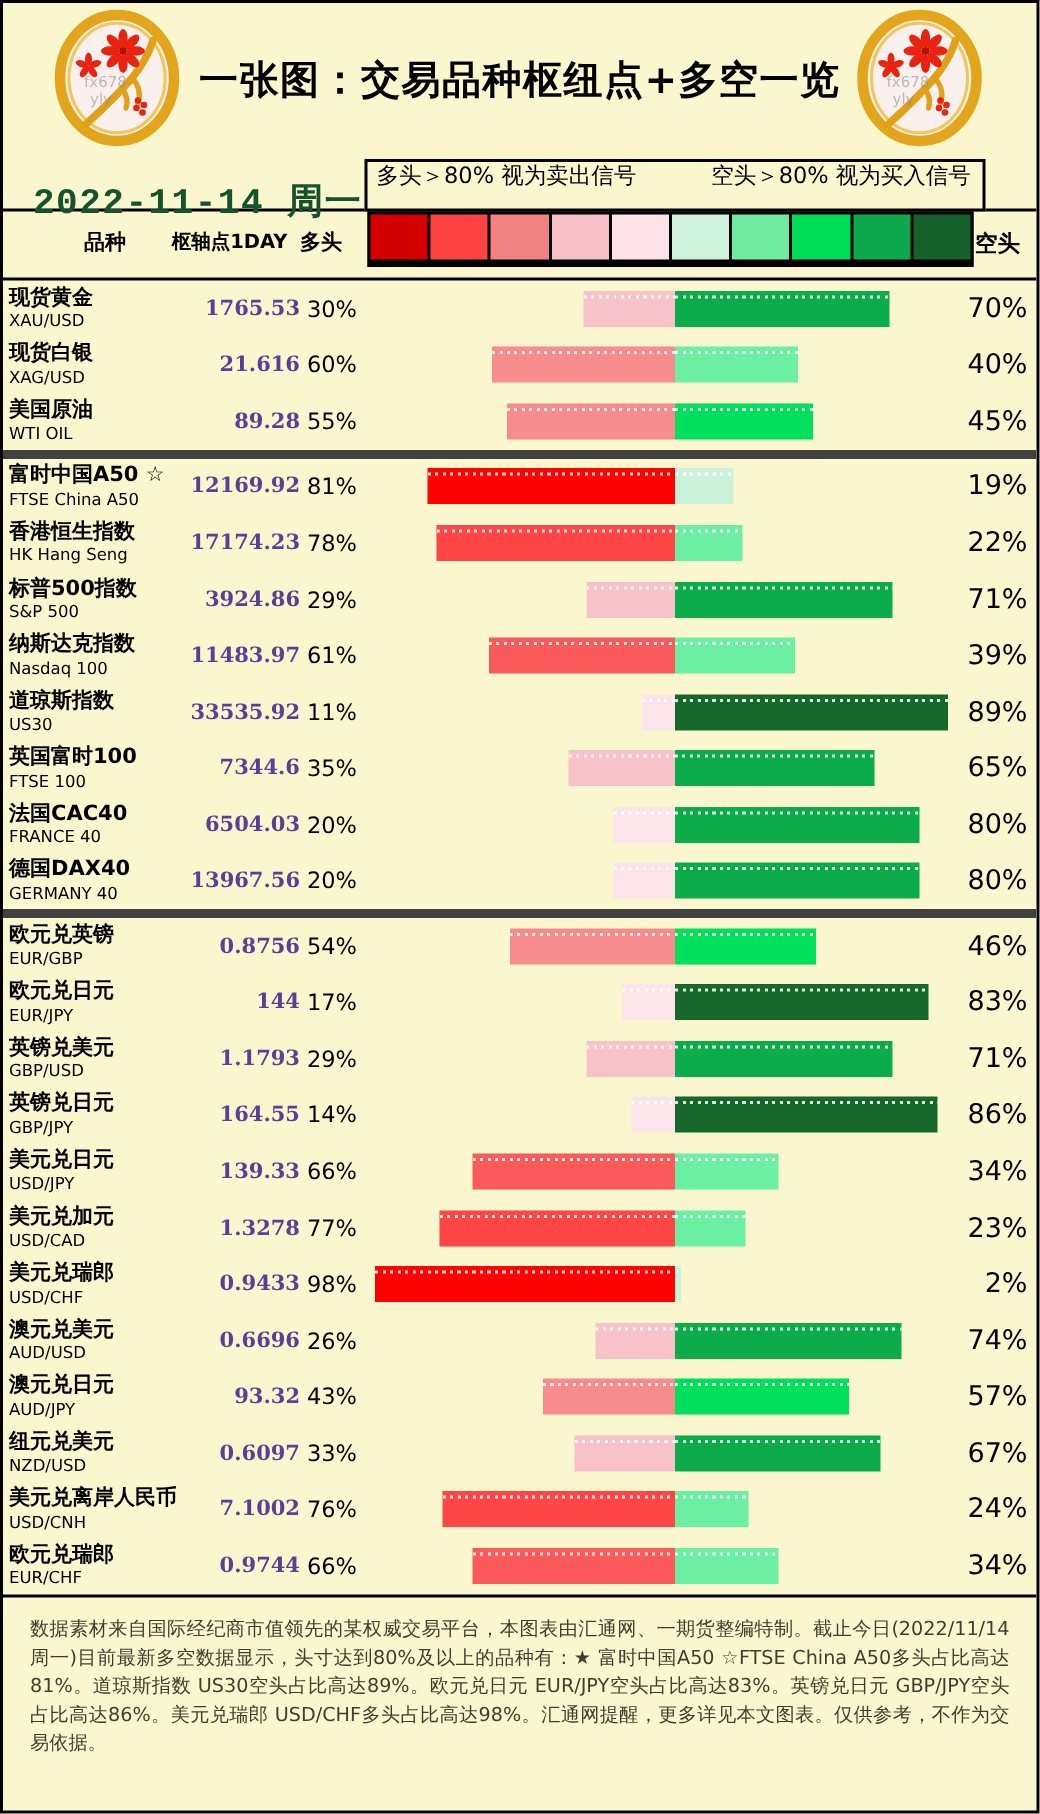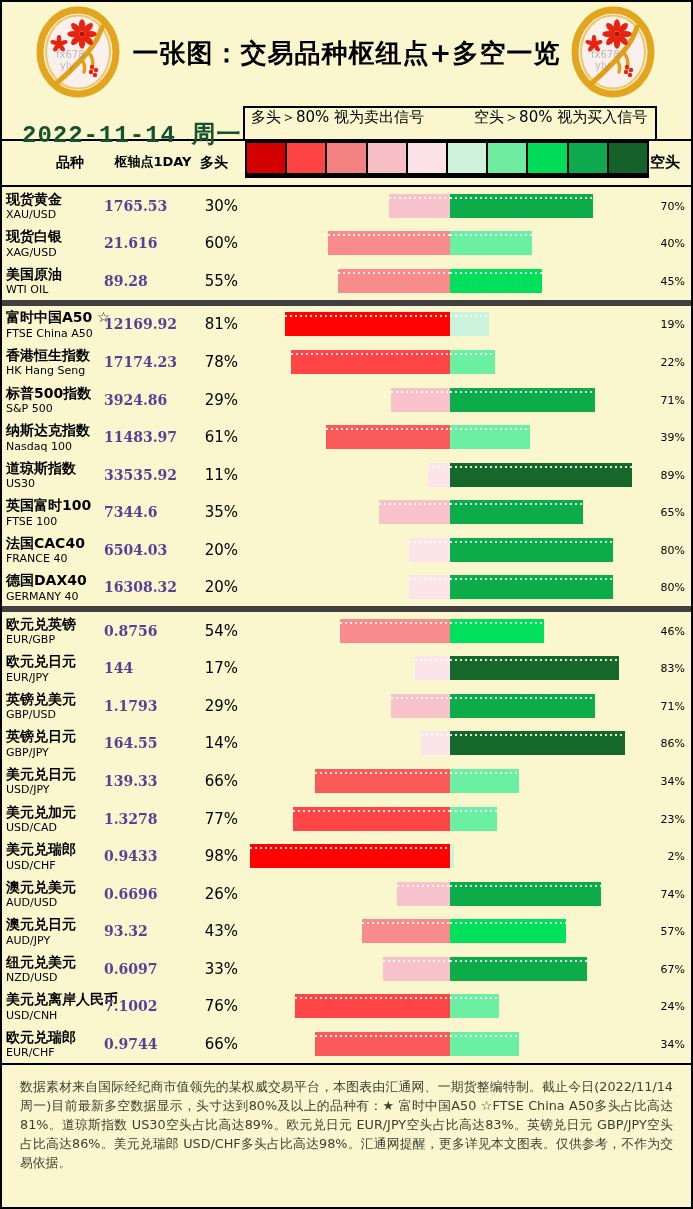--- a/index.html
+++ b/index.html
@@ -28,31 +28,31 @@
   .swatches{position:absolute;left:243px;top:0;width:404px;height:37px;box-sizing:border-box;
         border:2px solid #000;border-bottom:5px solid #000;background:#000;display:flex;gap:2px;}
   .swatch{flex:1;}
   
   .tbl{border-top:2px solid #000;}
   .group + .group{border-top:6px solid #404040;}
   .row{position:relative;height:37.55px;}
   .c-name{position:absolute;left:4px;width:132px;top:50%;transform:translateY(-50%);text-align:left;}
   .c-name .cn{font-size:14px;font-weight:bold;line-height:1.25;}
   .c-name .en{font-size:11px;line-height:1.2;}
-  .c-pivot{position:absolute;left:102px;width:96px;top:50%;transform:translateY(-50%);text-align:left;
+  .c-pivot{position:absolute;left:102px;width:96px;top:50%;transform:translateY(-50%);text-align:right;
         color:#5B3E96;font-weight:bold;font-size:14px;font-family:"DejaVu Serif",serif;}
   .c-long{position:absolute;left:186px;width:50px;top:50%;transform:translateY(-50%);text-align:right;font-size:15px;}
   .c-bars{position:absolute;left:244px;width:408px;height:24px;top:50%;transform:translateY(-50%);display:flex;}
   .half{width:204px;height:24px;display:flex;}
   .hl{justify-content:flex-end;}
   .hs{justify-content:flex-start;}
   .bar{height:100%;position:relative;}
   .bar::before{content:"";position:absolute;left:0;right:0;top:3px;height:2px;
         background:repeating-linear-gradient(90deg,rgba(255,255,255,.85) 0 2px,rgba(255,255,255,0) 2px 5px);}
-  .c-short{position:absolute;right:6px;width:56px;top:50%;transform:translateY(-50%);text-align:right;font-size:11px;}
+  .c-short{position:absolute;right:6px;width:56px;top:50%;transform:translateY(-50%);text-align:right;font-size:18px;}
   
   .footer{border-top:2px solid #000;height:115px;box-sizing:border-box;padding:12px 18px 6px;}
   .note{margin:0;font-size:12.8px;line-height:19px;color:#3E3E30;text-align:justify;}
   .hidden-defs{position:absolute;width:0;height:0;overflow:hidden;}
 </style>
 </head>
 <body>
 
 <svg class="hidden-defs" aria-hidden="true">
   <symbol id="coin" viewBox="0 0 84 92">
@@ -309,21 +309,21 @@
       </div>
     </div>
     <div class="c-short">80%</div>
   </div>
 
   <div class="row">
     <div class="c-name">
       <div class="cn">德国DAX40</div>
       <div class="en">GERMANY 40</div>
     </div>
-    <div class="c-pivot">16308.32</div>
+    <div class="c-pivot">13967.56</div>
     <div class="c-long">20%</div>
     <div class="c-bars">
       <div class="half hl">
         <div class="bar" style="width: 40.8px; background: rgb(251, 228, 234);"></div>
       </div>
       <div class="half hs">
         <div class="bar" style="width: 163.2px; background: rgb(13, 172, 75);"></div>
       </div>
     </div>
     <div class="c-short">80%</div>

